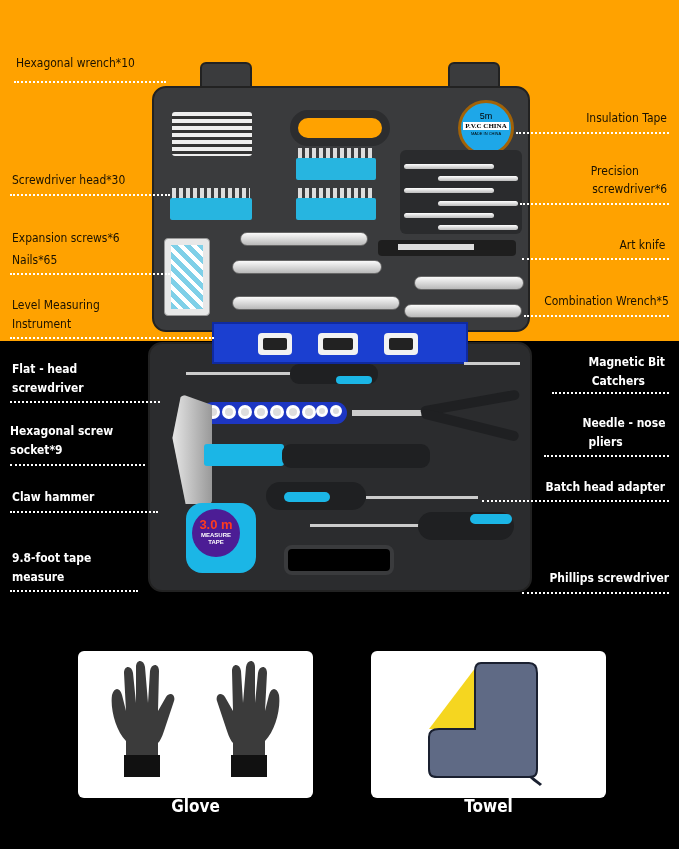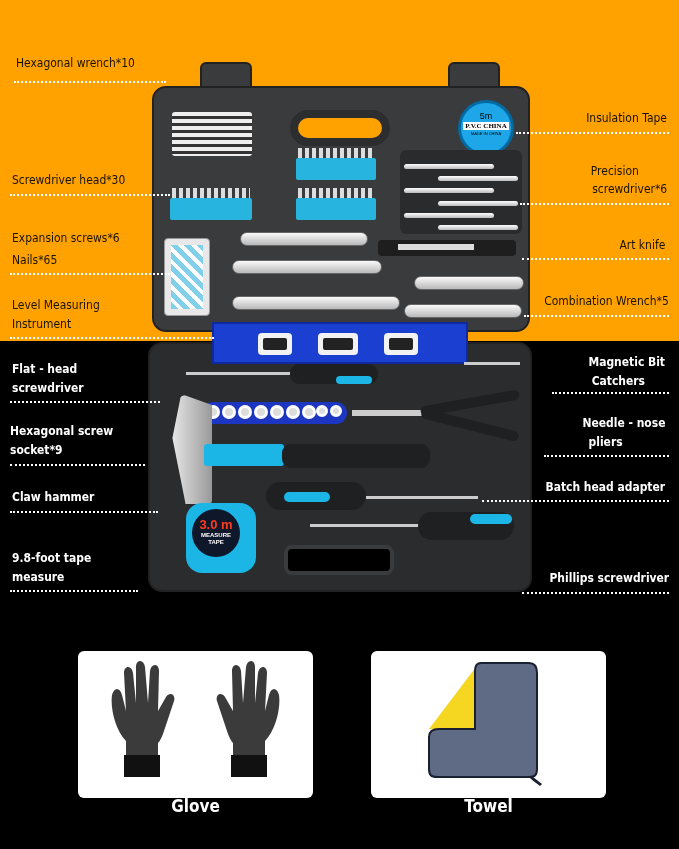--- a/index.html
+++ b/index.html
@@ -18,21 +18,21 @@
   .dots.light { border-color: #fff; }
 
   
   .case { position: absolute; background: #3a3b3d; border: 2px solid #222; border-radius: 14px; }
   .case-top { left: 152px; top: 86px; width: 378px; height: 246px; }
   .case-bottom { left: 148px; top: 342px; width: 384px; height: 250px; background: #2b2c2e; }
   .hinge { position: absolute; background: #3a3b3d; border: 2px solid #222; border-radius: 6px 6px 0 0; }
   .handle-hole { position: absolute; left: 290px; top: 110px; width: 100px; height: 36px; border: 8px solid #2c2d2f; border-radius: 18px; background: #FFA200; }
   .well { position: absolute; background: #2a2b2d; border-radius: 6px; }
 
-  .tape { position: absolute; left: 458px; top: 100px; width: 56px; height: 56px; border-radius: 50%; background: #1ea7e8; border: 3px solid #0369a1; color: #000; text-align: center; }
+  .tape { position: absolute; left: 458px; top: 100px; width: 56px; height: 56px; border-radius: 50%; background: #1ea7e8; border: 3px solid #a16207; color: #000; text-align: center; }
   .tape .t1 { font-size: 9px; margin-top: 8px; display: block; }
   .tape .t2 { font-family: "Liberation Serif", serif; font-weight: bold; font-size: 7px; background: #fff; display: block; margin: 1px 2px; }
   .tape .t3 { font-size: 4px; display: block; }
 
   .bitrow { position: absolute; height: 22px; background: #27b5e0; border-radius: 2px; }
   .bitrow::before { content: ""; position: absolute; left: 2px; right: 2px; top: -10px; height: 10px; background: repeating-linear-gradient(90deg, #ddd 0 4px, transparent 4px 7px); }
 
   .wrench { position: absolute; height: 14px; background: linear-gradient(#fafafa, #b9b9b9); border-radius: 7px; border: 1px solid #666; }
   .hexkeys { position: absolute; left: 172px; top: 112px; width: 80px; height: 44px; background: repeating-linear-gradient(180deg, #eee 0 4px, #333 4px 7px); border-radius: 3px; }
   .screwdriver-p { position: absolute; height: 5px; background: linear-gradient(#fff, #bbb); border-radius: 3px; }
@@ -45,21 +45,21 @@
   .level .vial { position: absolute; top: 9px; width: 34px; height: 22px; background: #f2f2f2; border-radius: 4px; }
   .level .vial::after { content: ""; position: absolute; inset: 5px; background: #222; border-radius: 2px; }
 
   .handle { position: absolute; background: #1f2022; border-radius: 9px; }
   .cyan { position: absolute; background: #1bb6e6; border-radius: 6px; }
   .shaft { position: absolute; height: 3px; background: #ccc; }
   .socket-rail { position: absolute; left: 202px; top: 402px; width: 145px; height: 22px; background: #1d36c2; border-radius: 11px; }
   .socket-rail span { position: absolute; top: 3px; width: 14px; height: 14px; border-radius: 50%; background: #ddd; border: 3px solid #fff; }
   .hammer-head { position: absolute; left: 168px; top: 394px; width: 44px; height: 110px; background: linear-gradient(90deg, #eee, #999); border-radius: 24px 4px 4px 4px; clip-path: polygon(30% 0, 100% 10%, 100% 100%, 40% 100%, 10% 40%); }
   .tape-measure { position: absolute; left: 186px; top: 503px; width: 70px; height: 70px; background: #1bb6e6; border-radius: 16px; }
-  .tape-measure .face { position: absolute; left: 6px; top: 6px; width: 48px; height: 48px; border-radius: 50%; background: #0f172a; color: #fff; text-align: center; }
+  .tape-measure .face { position: absolute; left: 6px; top: 6px; width: 48px; height: 48px; border-radius: 50%; background: #4c1d95; color: #fff; text-align: center; }
   .tape-measure .m1 { display: block; color: #ff3b1f; font-weight: bold; font-size: 13px; margin-top: 8px; }
   .tape-measure .m2 { display: block; font-size: 6px; font-weight: bold; line-height: 7px; }
   .case-handle { position: absolute; left: 284px; top: 545px; width: 110px; height: 30px; background: #000; border: 4px solid #3a3b3d; border-radius: 8px; }
 
   .card { position: absolute; top: 651px; width: 235px; height: 147px; background: #fff; border-radius: 6px; }
   .card-glove { left: 78px; }
   .card-towel { left: 371px; }
   .caption { position: absolute; top: 796px; width: 235px; text-align: center; color: #fff; font-weight: bold; font-size: 17px; font-family: "DejaVu Sans", sans-serif; transform: scaleX(0.9); }
 </style>
 </head>

